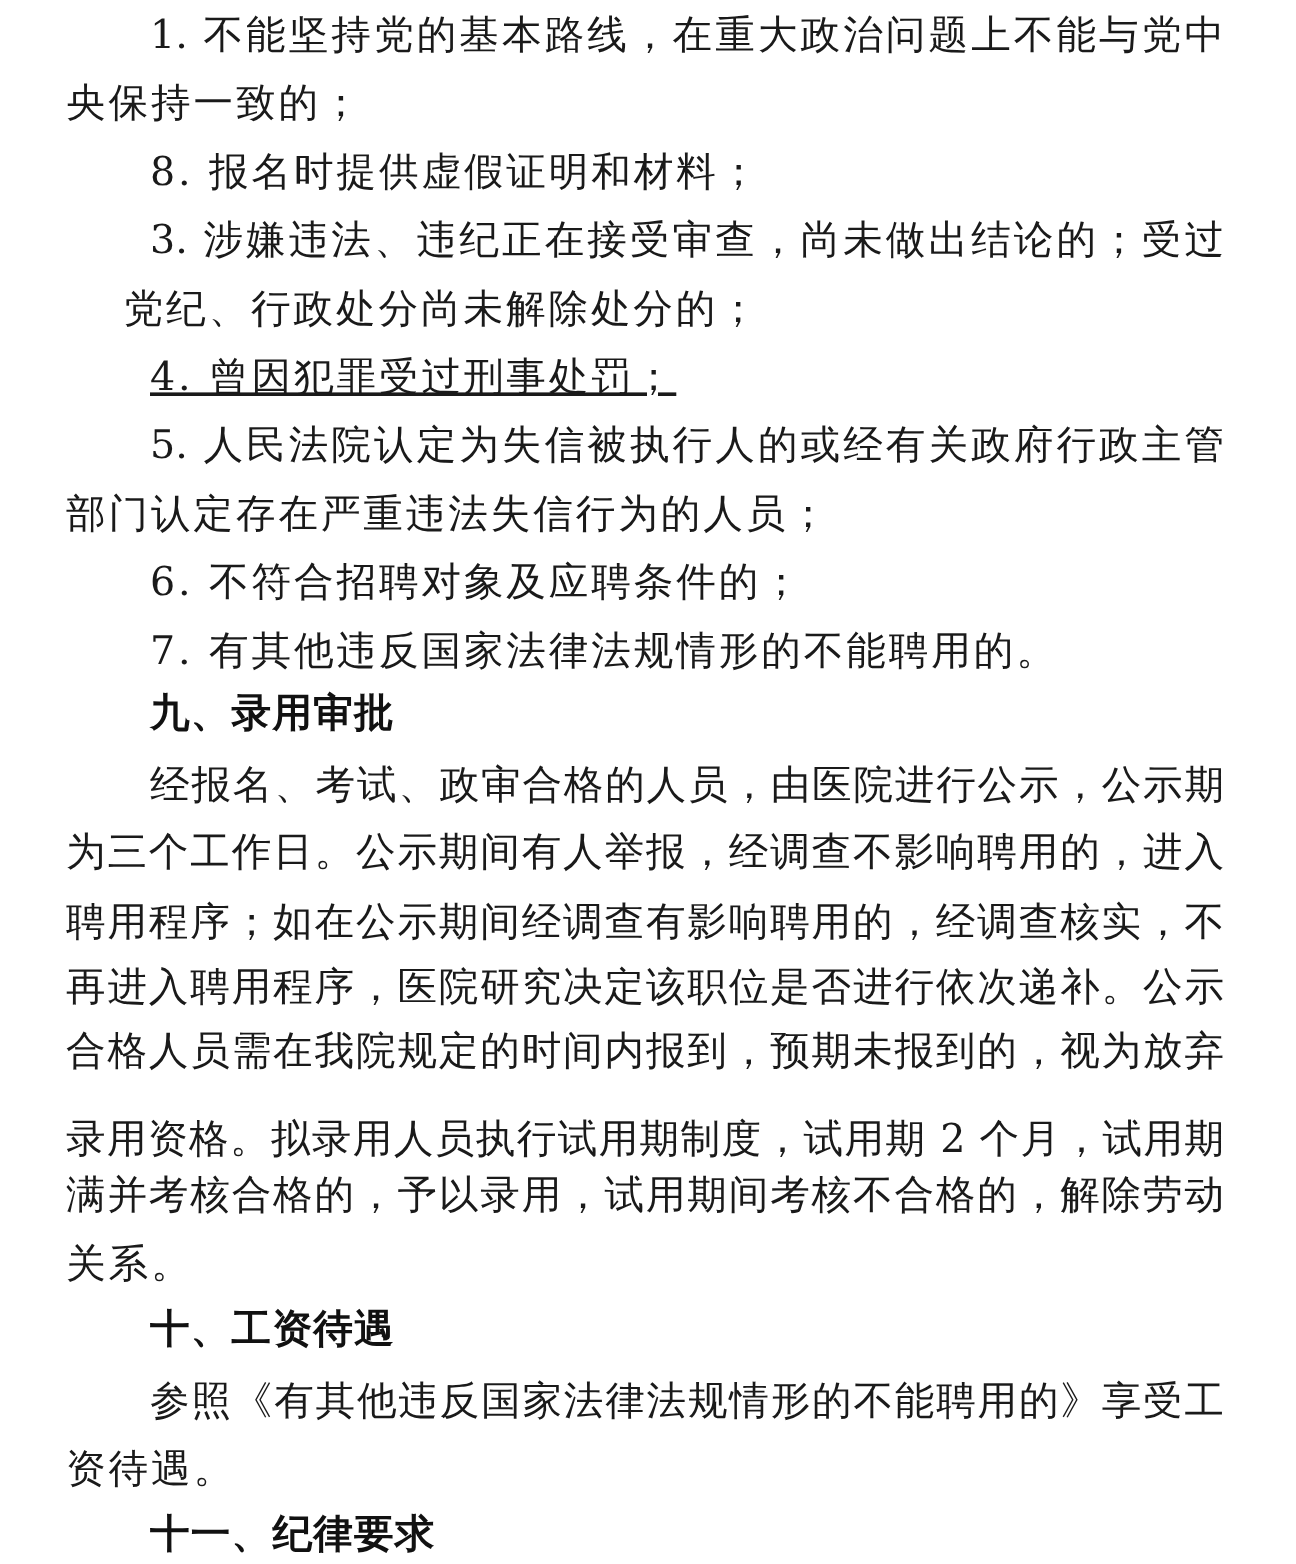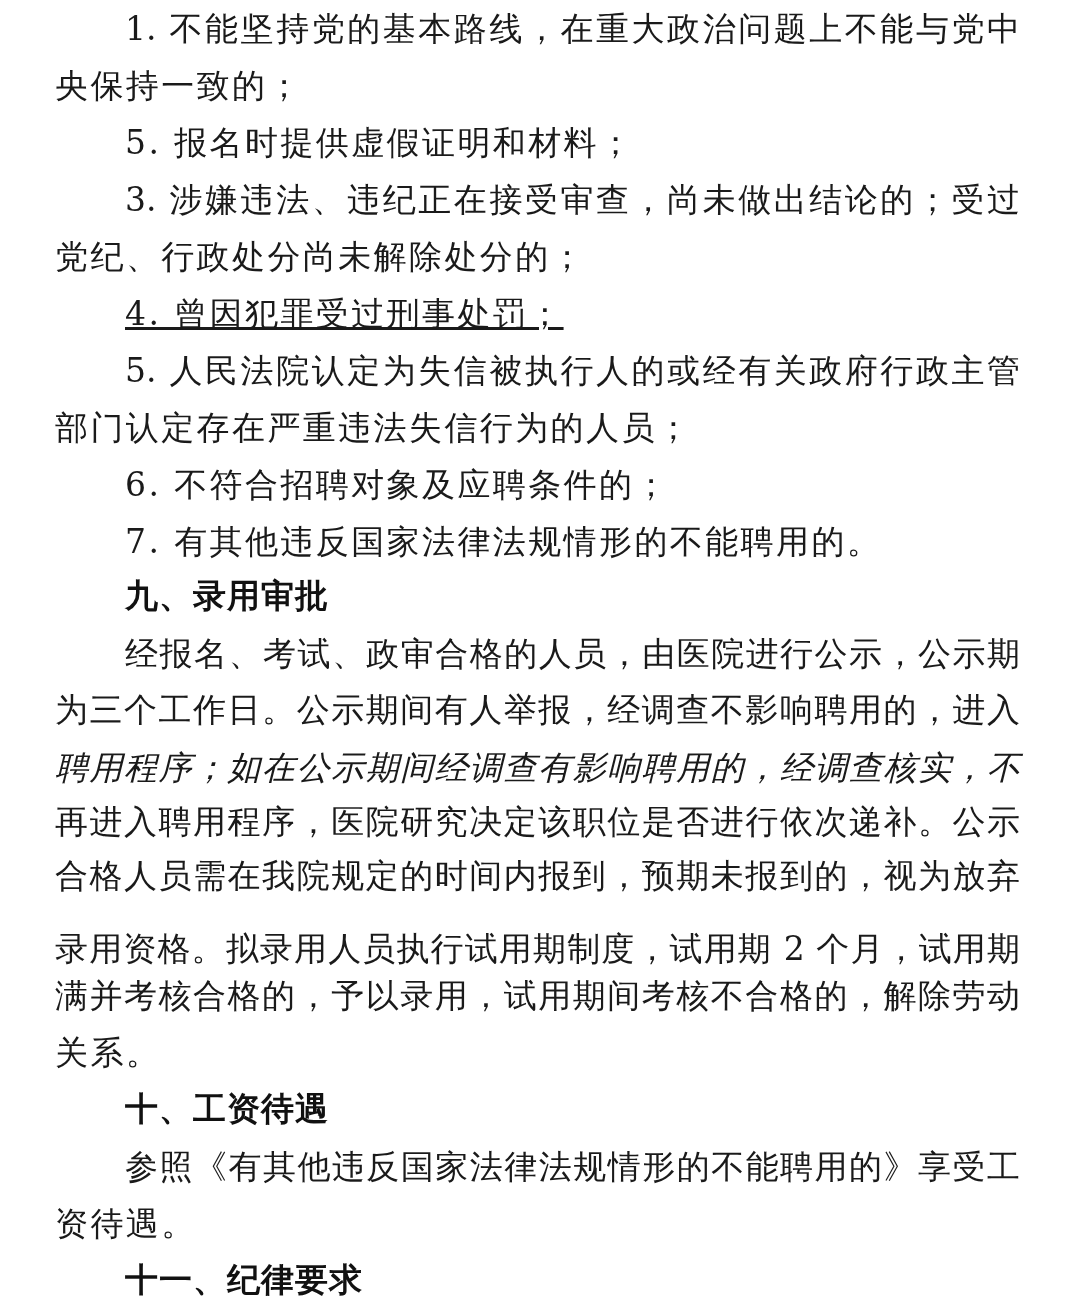--- a/index.html
+++ b/index.html
@@ -25,59 +25,59 @@
       position: absolute;
       left: 0;
       height: 57px;
       font-size: 33px;
       line-height: 57px;
       white-space: nowrap;
       letter-spacing: 2.4px;
     }
     .indent { left: 70px; }
     .heading {
-      font-family: Liberation Serif, serif;
+      font-family: Liberation Mono, monospace;
       font-weight: bold;
       letter-spacing: 1px;
       color: #111;
     }
     .justify {
       width: 965px;
       text-align: justify;
       text-align-last: justify;
       letter-spacing: 0;
     }
     .justify.indent { width: 895px; }
   </style>
 </head>
 <body>
 
 <div class="page">
 
   <div class="line indent justify" style="top:0px;">1. 不能坚持党的基本路线，在重大政治问题上不能与党中</div>
   <div class="line" style="top:57px;">央保持一致的；</div>
 
-  <div class="line indent" style="top:114px;">5. 报名时提供虚假证明和材料；</div>
+  <div class="line indent" style="top:114px;">8. 报名时提供虚假证明和材料；</div>
 
   <div class="line indent justify" style="top:171px;">3. 涉嫌违法、违纪正在接受审查，尚未做出结论的；受过</div>
-  <div class="line" style="top:228px;">党纪、行政处分尚未解除处分的；</div>
+  <div class="line" style="top:228px;margin-left:48px;">党纪、行政处分尚未解除处分的；</div>
 
   <div class="line indent" style="top:285px;text-decoration:underline;">4. 曾因犯罪受过刑事处罚；</div>
 
   <div class="line indent justify" style="top:342px;">5. 人民法院认定为失信被执行人的或经有关政府行政主管</div>
   <div class="line" style="top:399px;">部门认定存在严重违法失信行为的人员；</div>
 
   <div class="line indent" style="top:456px;">6. 不符合招聘对象及应聘条件的；</div>
 
   <div class="line indent" style="top:513px;">7. 有其他违反国家法律法规情形的不能聘用的。</div>
 
   <div class="line indent heading" style="top:568px;">九、录用审批</div>
   <div class="line indent justify" style="top:625px;">经报名、考试、政审合格的人员，由医院进行公示，公示期</div>
   <div class="line justify" style="top:681px;">为三个工作日。公示期间有人举报，经调查不影响聘用的，进入</div>
-  <div class="line justify" style="top:739px;font-style:italic;">聘用程序；如在公示期间经调查有影响聘用的，经调查核实，不</div>
+  <div class="line justify" style="top:739px;">聘用程序；如在公示期间经调查有影响聘用的，经调查核实，不</div>
   <div class="line justify" style="top:796px;font-family:Liberation Mono, monospace;">再进入聘用程序，医院研究决定该职位是否进行依次递补。公示</div>
   <div class="line justify" style="top:847px;">合格人员需在我院规定的时间内报到，预期未报到的，视为放弃</div>
   <div class="line justify" style="top:920px;">录用资格。拟录用人员执行试用期制度，试用期 2 个月，试用期</div>
   <div class="line justify" style="top:967px;">满并考核合格的，予以录用，试用期间考核不合格的，解除劳动</div>
   <div class="line" style="top:1024px;">关系。</div>
 
   <div class="line indent heading" style="top:1081px;">十、工资待遇</div>
   <div class="line indent justify" style="top:1138px;">参照《有其他违反国家法律法规情形的不能聘用的》享受工</div>
   <div class="line" style="top:1195px;">资待遇。</div>
 

